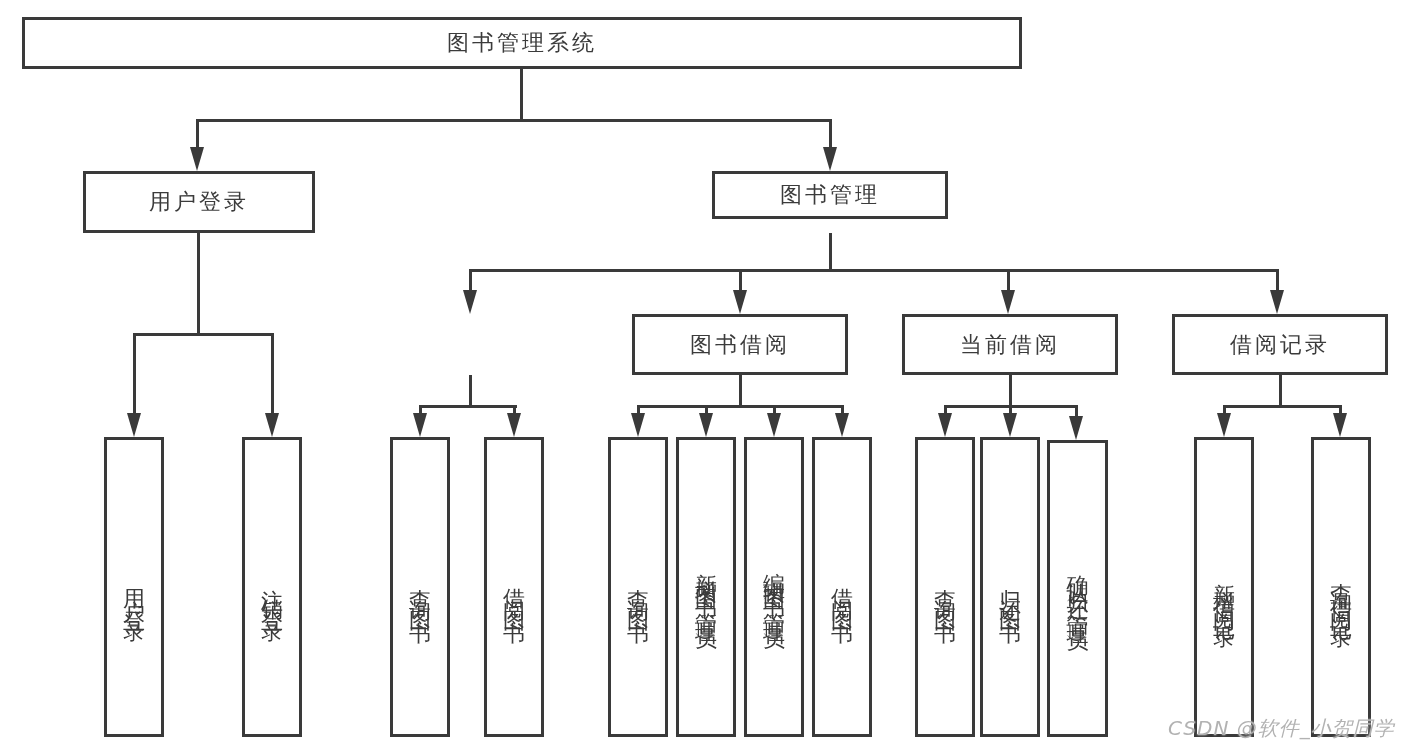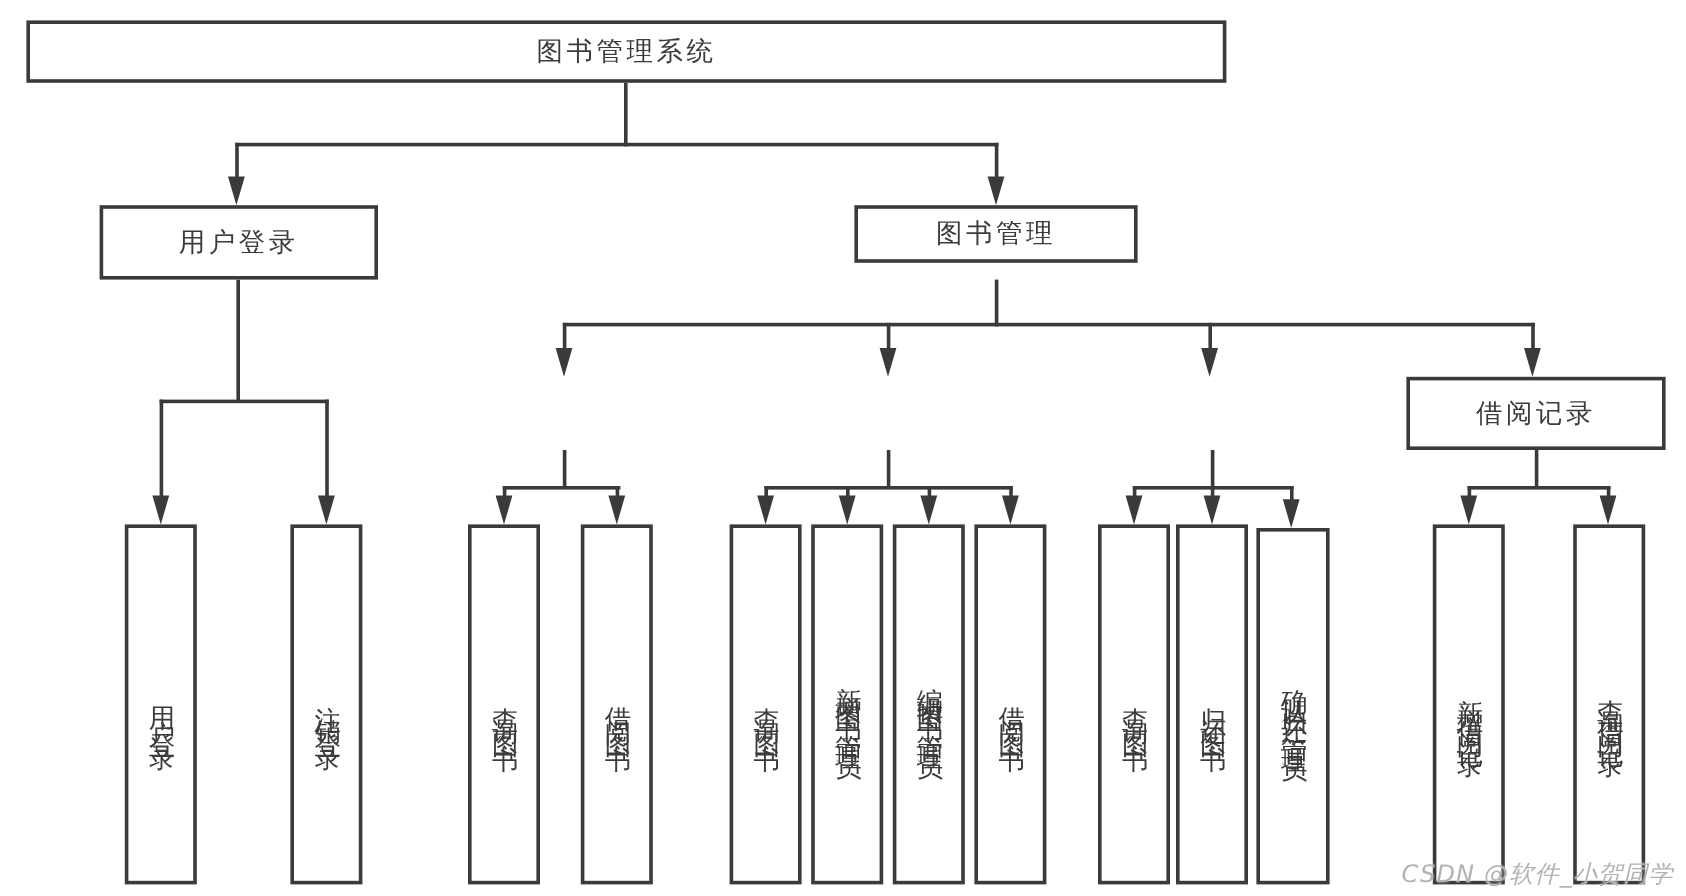--- a/index.html
+++ b/index.html
@@ -63,20 +63,26 @@
     <span>图书管理系统</span>
   </div>
 
   <div class="node" style="left:83px;top:171px;width:232px;height:62px;">
     <span>用户登录</span>
   </div>
   <div class="node" style="left:712px;top:171px;width:236px;height:48px;">
     <span>图书管理</span>
   </div>
 
+  <div class="node" style="left:632px;top:314px;width:216px;height:61px;">
+    <span>图书借阅</span>
+  </div>
+  <div class="node" style="left:902px;top:314px;width:216px;height:61px;">
+    <span>当前借阅</span>
+  </div>
   <div class="node" style="left:1172px;top:314px;width:216px;height:61px;">
     <span>借阅记录</span>
   </div>
 
   <div class="node vnode v4" style="left:104px;top:437px;width:60px;height:300px;">
     <span>用户登录</span>
   </div>
   <div class="node vnode v4" style="left:242px;top:437px;width:60px;height:300px;">
     <span>注销登录</span>
   </div>

